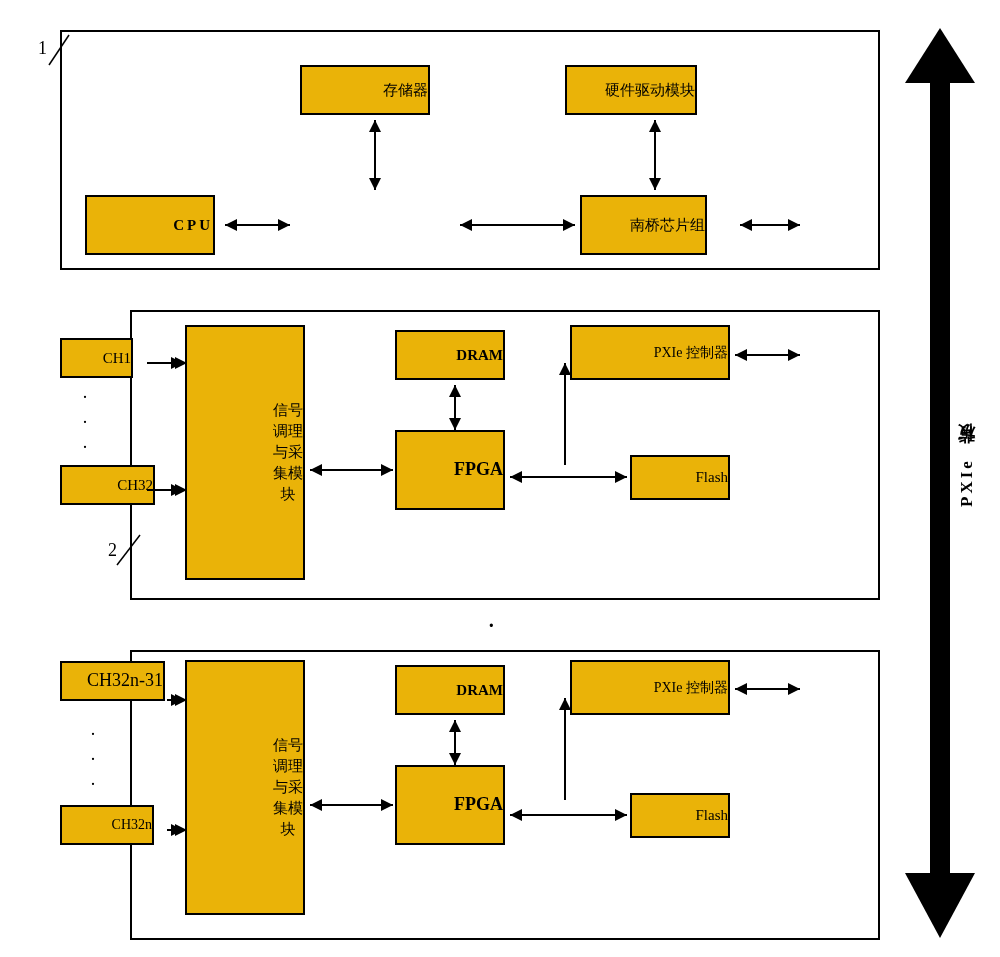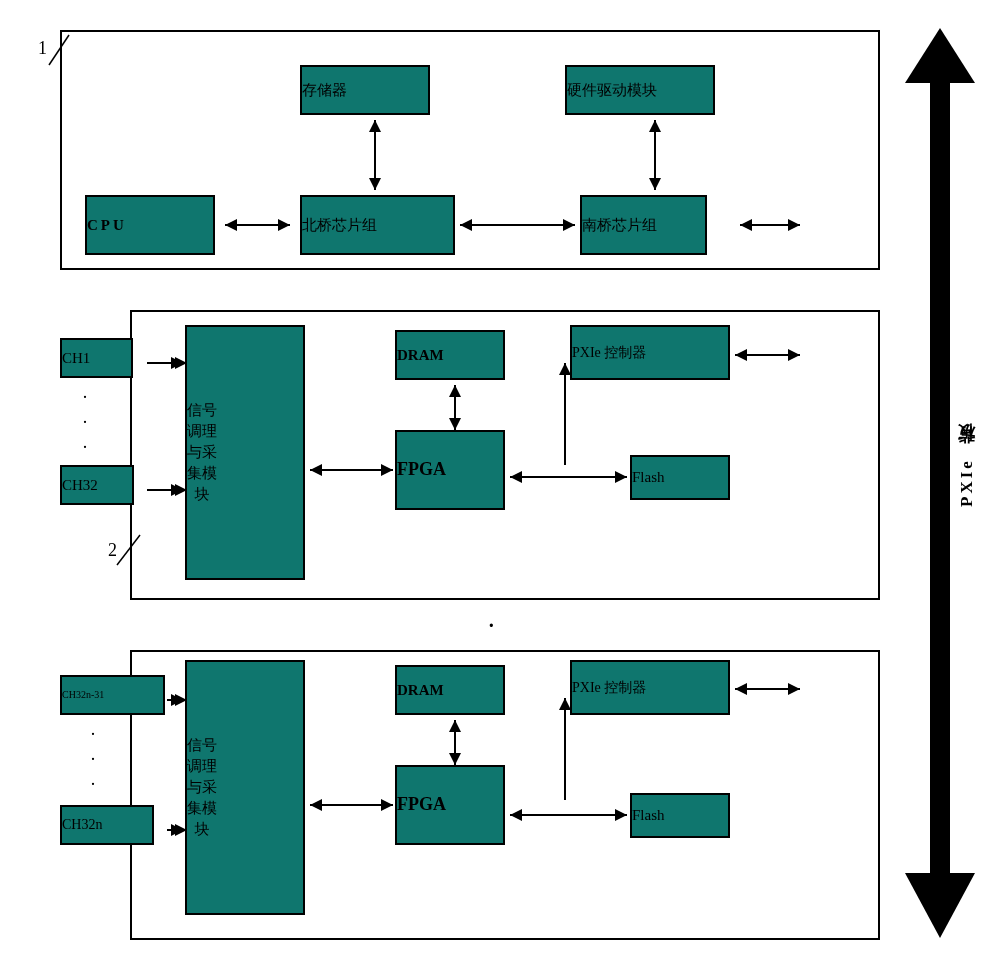--- a/index.html
+++ b/index.html
@@ -15,24 +15,24 @@
     .diagram-container {
       position: relative;
       width: 1000px;
       height: 957px;
     }
 
     
     .box {
       position: absolute;
       border: 2px solid #000;
-      background: #0f766e;
+      background: #eab308;
       display: flex;
       align-items: center;
-      justify-content: flex-start;
+      justify-content: flex-end;
       text-align: center;
       font-size: 15px;
       line-height: 1.4;
     }
   </style>
 </head>
 <body>
 
 <div class="diagram-container">
 
@@ -57,33 +57,30 @@
   </div>
 
   <svg style="position:absolute; left:44px; top:30px; width:30px; height:40px;">
     <line x1="5" y1="35" x2="25" y2="5" stroke="#000" stroke-width="1.5"></line>
   </svg>
 
   <div class="box" style="left:85px; top:195px; width:130px; height:60px; font-size:15px; font-weight:bold; letter-spacing:3px;">
     <span>CPU</span>
   </div>
 
-  <div class="box" style="left:300px; top:195px; width:155px; height:60px; font-size:15px;">
-    <span>北桥芯片组</span>
-  </div>
 
   <div class="box" style="left:580px; top:195px; width:127px; height:60px; font-size:15px;">
     <span>南桥芯片组</span>
   </div>
 
   <div class="box" style="left:300px; top:65px; width:130px; height:50px; font-size:15px;">
     <span>存储器</span>
   </div>
 
-  <div class="box" style="left:565px; top:65px; width:150px; height:50px; font-size:15px;">
+  <div class="box" style="left:565px; top:65px; width:132px; height:50px; font-size:15px;">
     <span>硬件驱动模块</span>
   </div>
 
   <svg style="position:absolute; left:215px; top:205px; width:85px; height:40px;">
 
     <line x1="10" y1="20" x2="75" y2="20" stroke="#000" stroke-width="2"></line>
 
     <polygon points="10,20 22,14 22,26" fill="#000"></polygon>
 
     <polygon points="75,20 63,14 63,26" fill="#000"></polygon>
@@ -120,21 +117,21 @@
     <span>2</span>
   </div>
   <svg style="position:absolute; left:112px; top:530px; width:30px; height:40px;">
     <line x1="5" y1="35" x2="28" y2="5" stroke="#000" stroke-width="1.5"></line>
   </svg>
 
   <div class="box" style="left:60px; top:338px; width:73px; height:40px; font-size:15px;">
     <span>CH1</span>
   </div>
 
-  <div class="box" style="left:60px; top:465px; width:74px; height:40px; font-size:15px;">
+  <div class="box" style="left:60px; top:465px; width:95px; height:40px; font-size:15px;">
     <span>CH32</span>
   </div>
 
   <div style="position:absolute; left:82px; top:385px; font-size:18px; line-height:1.4; text-align:center;">
     ·<br>·<br>·
   </div>
 
   <div class="box" style="left:185px; top:325px; width:120px; height:255px; font-size:15px;">
     <span style="white-space:pre-line;">信号
 调理
@@ -198,21 +195,21 @@
     <polygon points="70,17 58,11 58,23" fill="#000"></polygon>
   </svg>
 
   <div style="position:absolute; left:488px; top:607px; font-size:20px; font-weight:bold; text-align:center; line-height:1.8;">
     ·<br>·
   </div>
 
   <div style="position:absolute; left:130px; top:650px; width:750px; height:290px; border:2.5px solid #000; background:#fff;">
   </div>
 
-  <div class="box" style="left:60px; top:675px; width:105px; height:40px; font-size:10px;">
+  <div class="box" style="left:60px; top:661px; width:105px; height:40px; font-size:18px;">
     <span>CH32n-31</span>
   </div>
 
   <div class="box" style="left:60px; top:805px; width:94px; height:40px; font-size:14px;">
     <span>CH32n</span>
   </div>
 
   <div style="position:absolute; left:90px; top:722px; font-size:18px; line-height:1.4; text-align:center;">
     ·<br>·<br>·
   </div>

